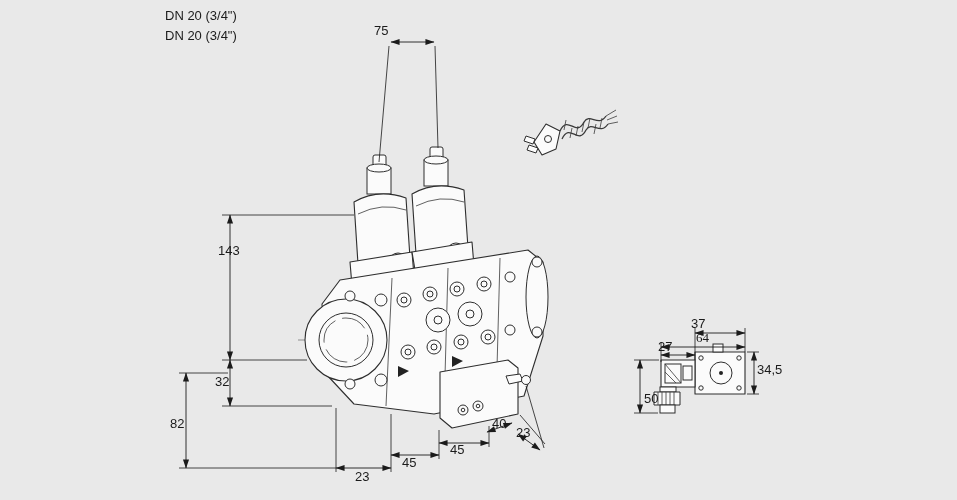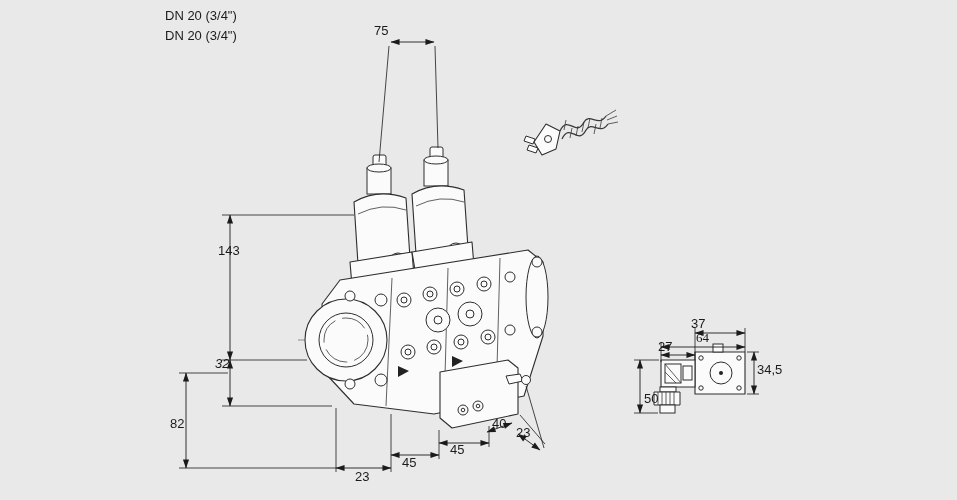--- a/index.html
+++ b/index.html
@@ -223,21 +223,21 @@
       <line class="ext" x1="634" y1="360" x2="659" y2="360"></line>
       <line class="ext" x1="634" y1="413" x2="658" y2="413"></line>
     </g>
   </svg>
 
   <span class="lbl" style="left:165px; top:9px;">DN 20 (3/4")</span>
   <span class="lbl" style="left:165px; top:29px;">DN 20 (3/4")</span>
 
   <span class="lbl" style="left:374px; top:24px;">75</span>
   <span class="lbl" style="left:218px; top:244px;">143</span>
-  <span class="lbl" style="left:215px; top:357px;font-style:italic;">32</span>
+  <span class="lbl" style="left:215px; top:375px;">32</span>
   <span class="lbl" style="left:170px; top:417px;">82</span>
   <span class="lbl" style="left:355px; top:470px;">23</span>
   <span class="lbl" style="left:402px; top:456px;">45</span>
   <span class="lbl" style="left:450px; top:443px;">45</span>
   <span class="lbl" style="left:492px; top:417px;">40</span>
   <span class="lbl" style="left:516px; top:426px;">23</span>
 
   <span class="lbl" style="left:658px; top:340px;">27</span>
   <span class="lbl" style="left:696px; top:331px;font-family:Liberation Serif, serif;">64</span>
   <span class="lbl" style="left:691px; top:317px;">37</span>

